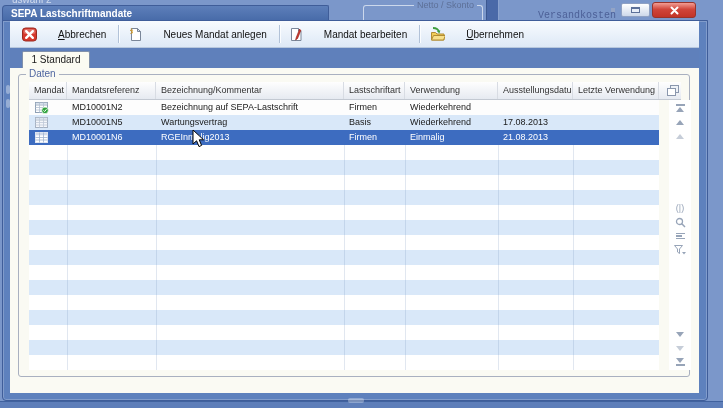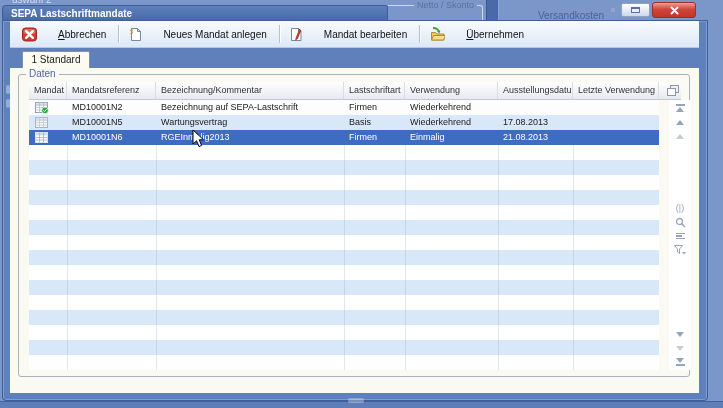--- a/index.html
+++ b/index.html
@@ -7,29 +7,29 @@
   #stage{position:relative;width:723px;height:408px;background:#7b97ca;overflow:hidden;}
   *{box-sizing:border-box;}
   .abs{position:absolute;}
   .nowrap{white-space:nowrap;overflow:hidden;}
 
   
   .bg-cliptext{left:12px;top:-6px;width:70px;height:11px;font-size:10px;color:rgba(225,232,245,.85);overflow:hidden;}
   .gb-netto{left:363px;top:5px;width:120px;height:30px;border:1px solid #ccd8ec;border-bottom:none;border-radius:3px 3px 0 0;}
   .gb-netto .lbl{position:absolute;left:50px;top:-6px;padding:0 3px;background:#7b97ca;font-size:9px;color:#5d7098;}
   .vband{left:486px;top:0;width:13px;height:20px;background:#4a69a8;border-left:1px solid #3c5890;border-right:1px solid #8aa2cf;}
-  .versand{left:538px;top:10px;font-size:10px;color:#4d6198;}
+  .versand{left:538px;top:10px;font-size:10px;color:#4d6198;font-family:Liberation Mono, monospace;}
   .tinydot{left:611px;top:8px;width:4px;height:4px;background:#93a4c6;}
   .btn-restore{left:621px;top:3px;width:29px;height:14px;border:1px solid #8fa1c4;border-radius:2px;background:linear-gradient(#ffffff,#cdd8ea);display:flex;align-items:center;justify-content:center;}
   .btn-restore .box{width:9px;height:6px;border:1px solid #5c7099;background:#e8eef8;border-top-width:2px;}
   .btn-close{left:652px;top:2px;width:44px;height:16px;border:1px solid #99332a;border-radius:3px;background:linear-gradient(#f29d94,#d0453a 45%,#c23428);display:flex;align-items:center;justify-content:center;}
   .bottom-strip{left:0;top:401px;width:723px;height:7px;background:#5e7eb9;border-top:1px solid #41629e;}
 
   
-  .titlebar{left:2px;top:5px;width:386px;height:16px;background:linear-gradient(#5d7fba,#476aa8);border:1px solid #3f5d99;border-bottom:none;border-radius:4px 2px 0 0;color:#fff;font-size:10px;font-weight:bold;line-height:15px;padding-left:8px;}
+  .titlebar{left:2px;top:5px;width:327px;height:16px;background:linear-gradient(#5d7fba,#476aa8);border:1px solid #3f5d99;border-bottom:none;border-radius:4px 2px 0 0;color:#fff;font-size:10px;font-weight:bold;line-height:15px;padding-left:8px;}
   .frame{left:2px;top:20px;width:706px;height:381px;background:#5e81bd;border:1px solid #3f5d99;border-radius:0 0 4px 4px;box-shadow:inset 0 0 0 1px rgba(255,255,255,.22);}
   .grip-l{left:3px;width:4px;height:9px;background:rgba(255,255,255,.35);border-radius:2px;}
   .grip-b{left:352px;top:396px;width:16px;height:5px;background:rgba(255,255,255,.30);border-radius:2px;}
   .body{left:7px;top:0;width:689px;height:372px;background:#fafaf3;}
 
   
   .toolbar{left:0;top:0;width:689px;height:27px;background:linear-gradient(#f8fbfe,#dde8f6);border-bottom:1px solid #b7c7dd;display:flex;align-items:center;padding-left:6px;}
   .tbtn{display:flex;align-items:center;gap:21px;padding:2px 9px 2px 6px;font-size:10px;color:#111;border-radius:2px;cursor:default;}
   .tsep{width:1px;height:18px;background:#b2c2d8;margin:0 3px;box-shadow:1px 0 0 #fbfdff;}
   .mn::first-letter{text-decoration:underline;}

